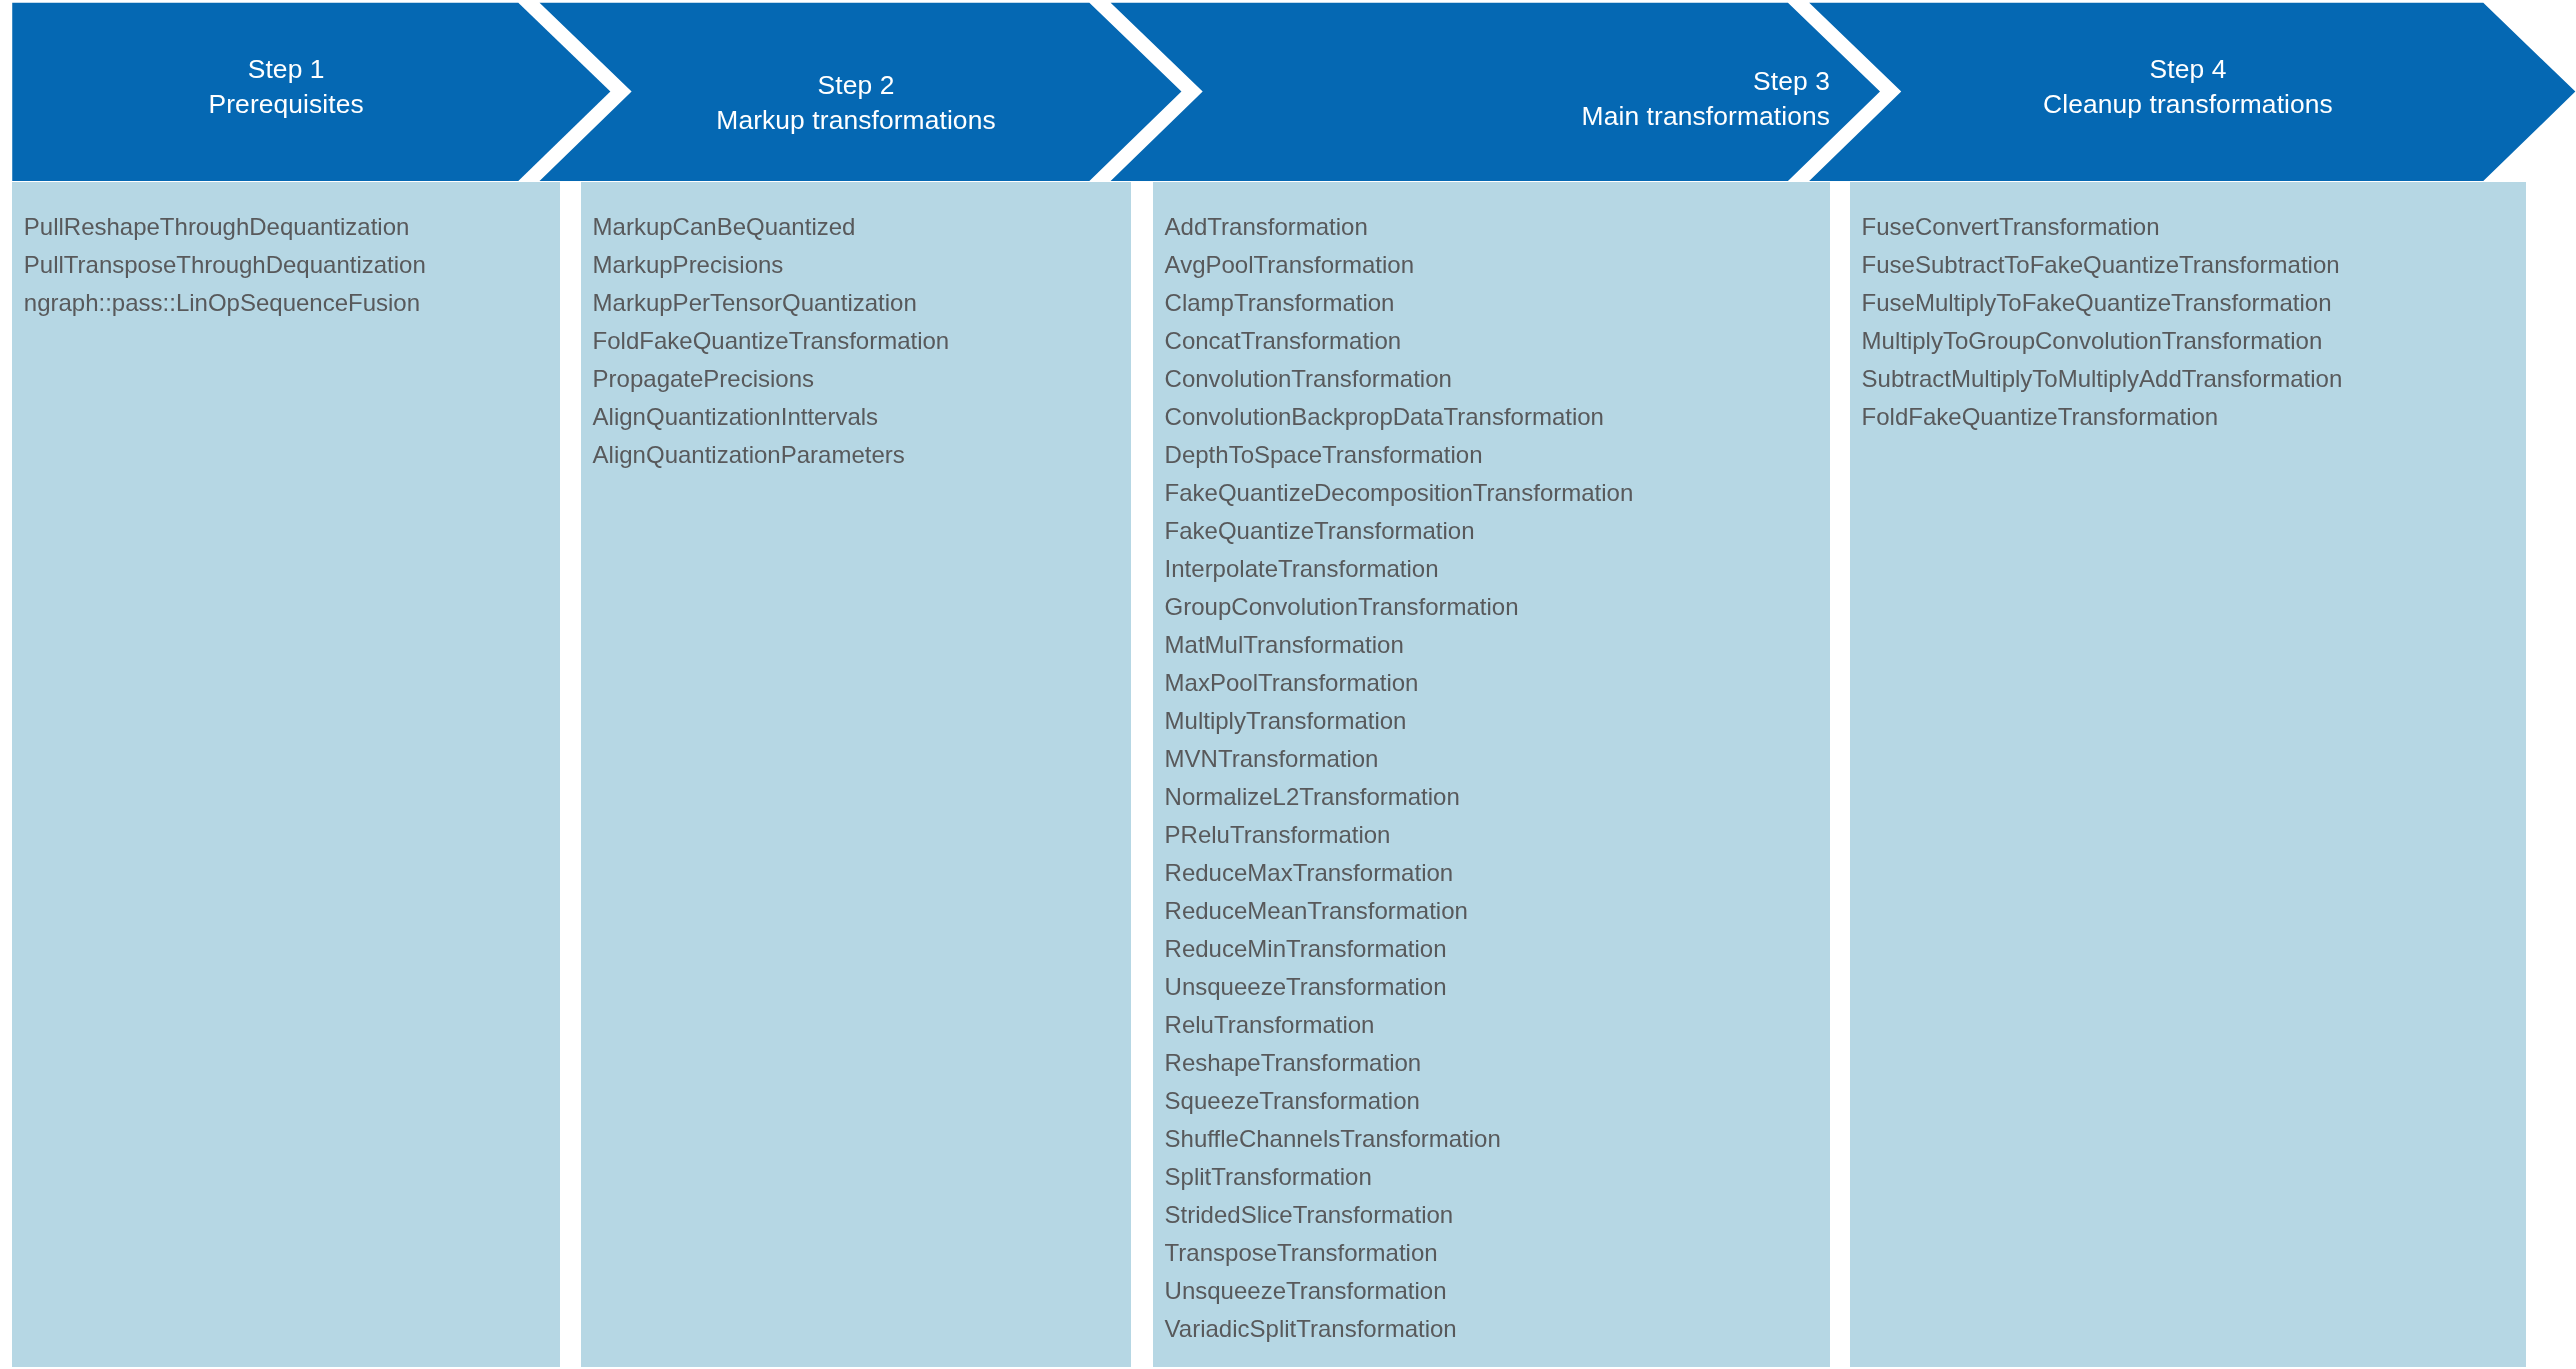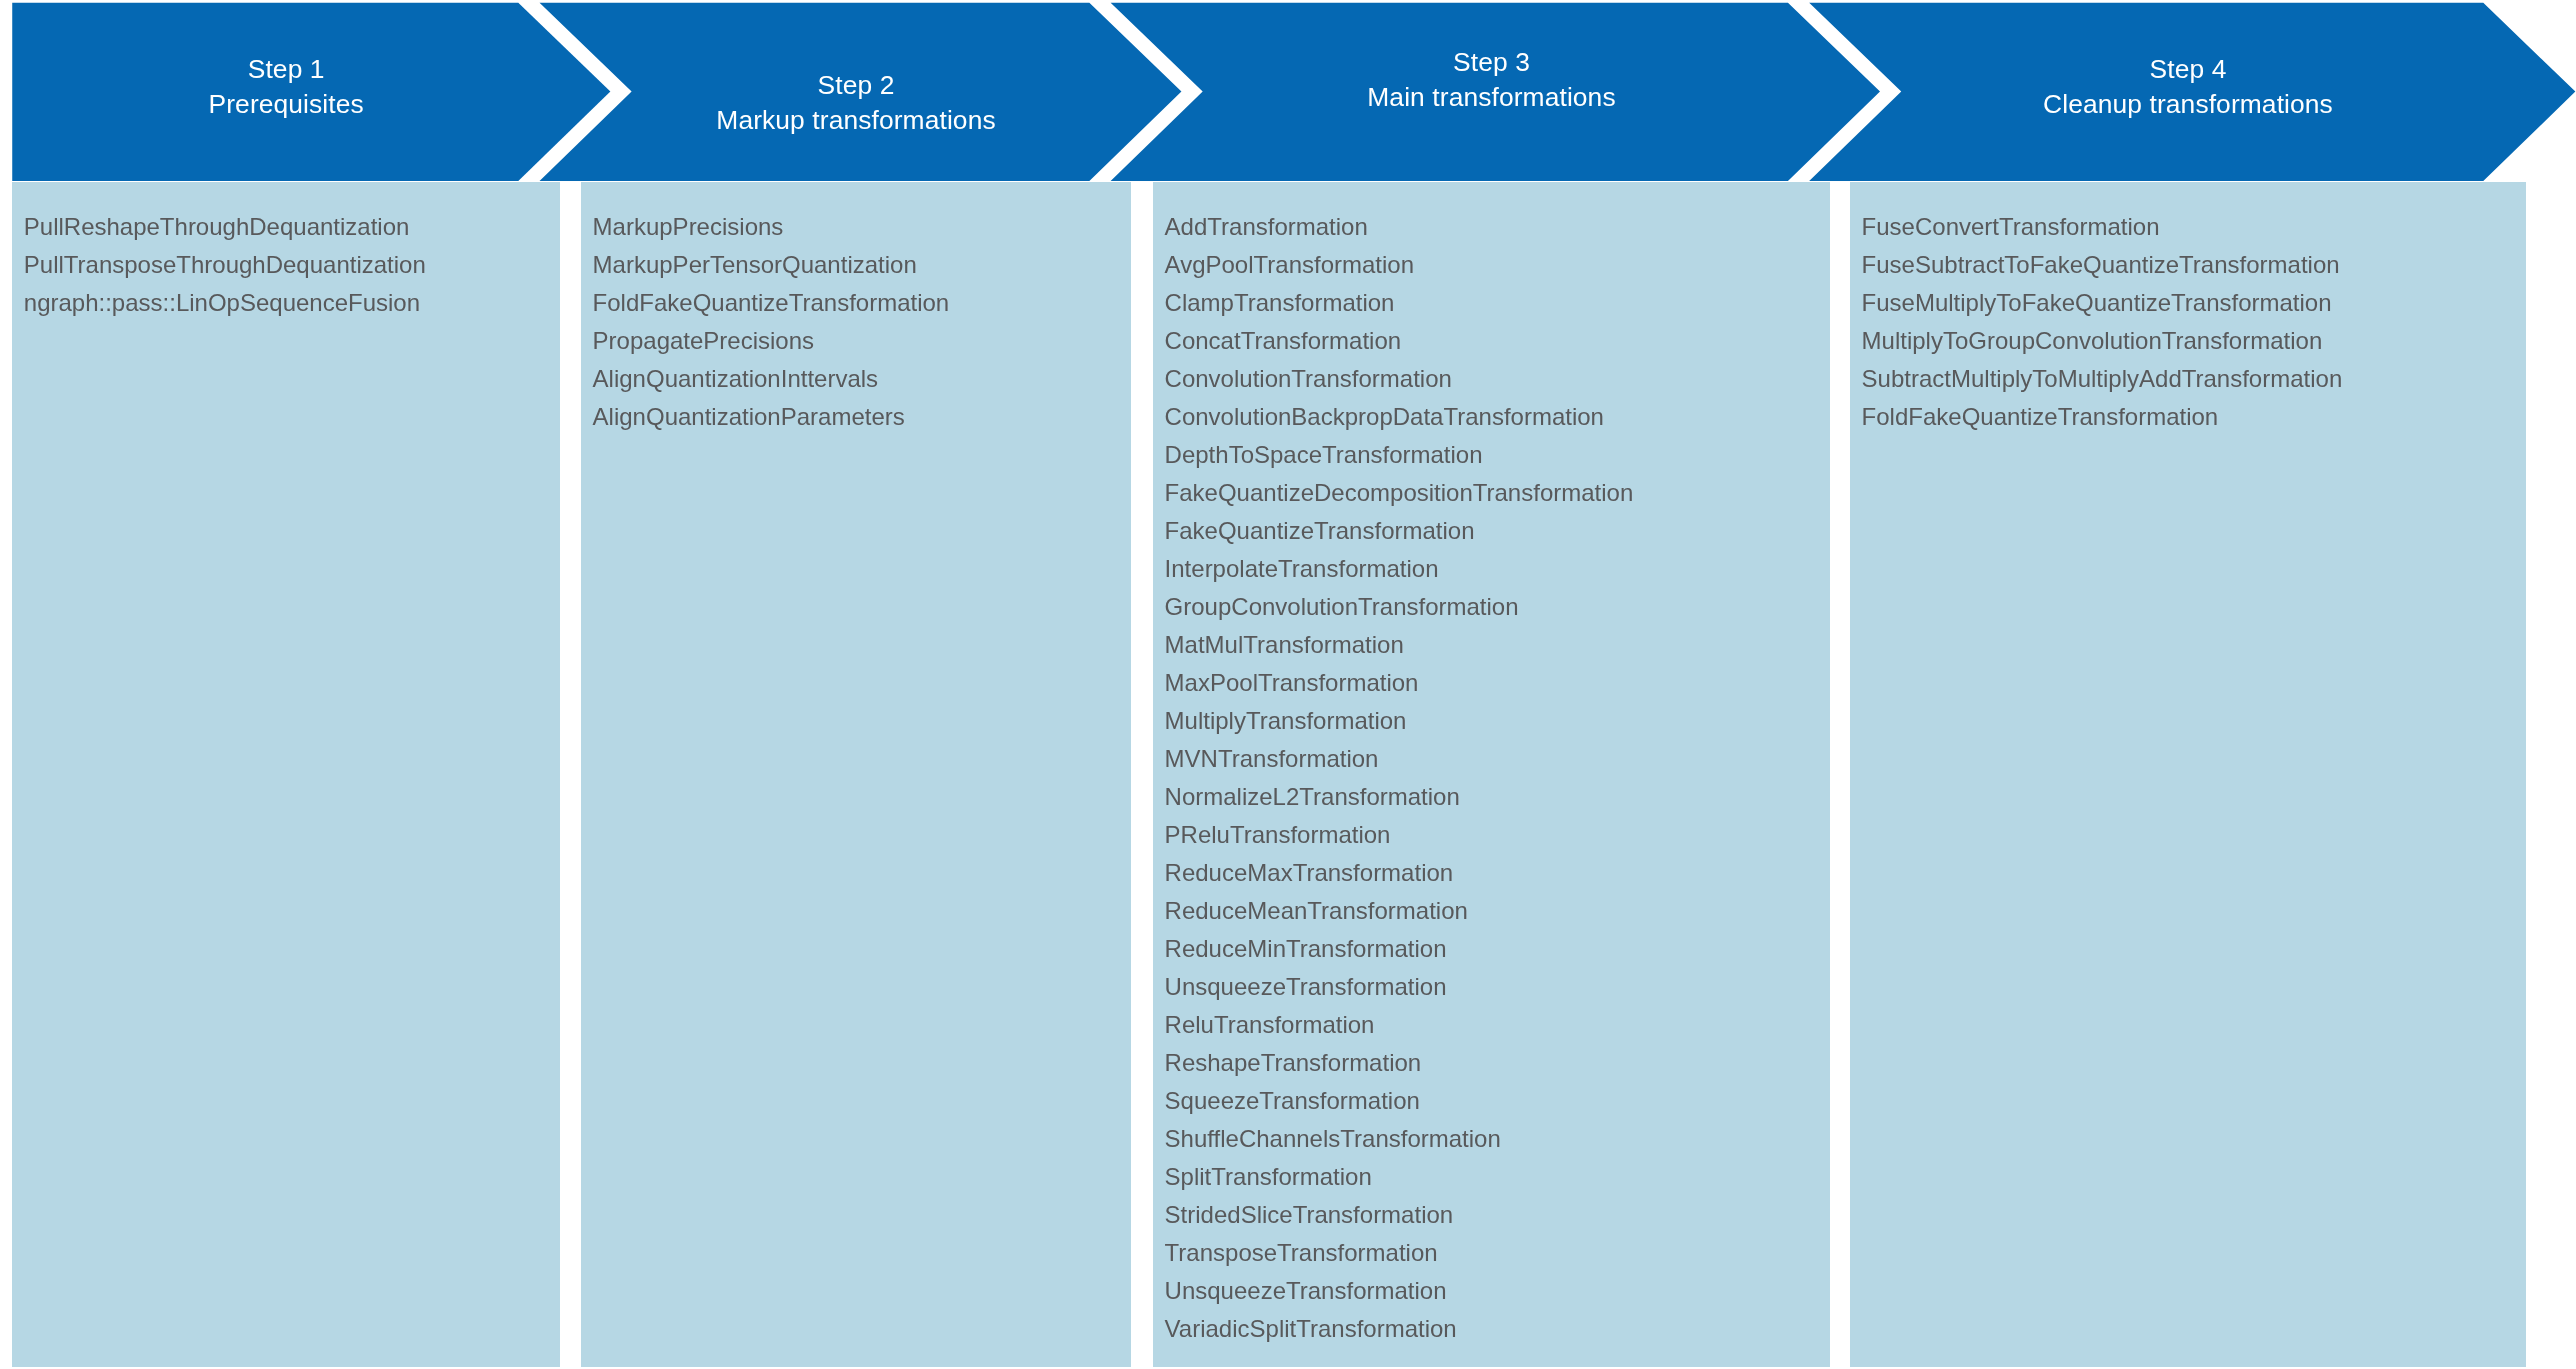--- a/index.html
+++ b/index.html
@@ -67,21 +67,21 @@
   #panel-3 { left: 1153px; top: 182px; width: 677px; height: 1185px; }
   #panel-4 { left: 1850px; top: 182px; width: 676px; height: 1185px; }
 
   #panel-1 .item-list { padding-left: 11.6px; }
   #panel-2 .item-list { padding-left: 11.6px; }
   #panel-3 .item-list { padding-left: 11.6px; }
   #panel-4 .item-list { padding-left: 11.6px; }
 
   #label-1 { left: 12.2px;   top: 52px;  width: 548px;  }
   #label-2 { left: 581px;  top: 68px;  width: 550px;  }
-  #label-3 { left: 1153px; top: 45px;  width: 677px; }
+  #label-3 { left: 1153px; top: 64px;  width: 677px; text-align: right; }
   #label-4 { left: 1850px; top: 52px;  width: 676px; }
 </style>
 </head>
 <body>
 
 <div id="diagram">
 
   <div class="headers-layer">
     <svg width="2576" height="187" viewBox="0 0 4001 290" xmlns="http://www.w3.org/2000/svg" aria-hidden="true">
 
@@ -114,20 +114,21 @@
 
   <div class="body-panel" id="panel-1">
     <ul class="item-list">
         <li>PullReshapeThroughDequantization</li>
         <li>PullTransposeThroughDequantization</li>
         <li>ngraph::pass::LinOpSequenceFusion</li>
       </ul>
   </div>
   <div class="body-panel" id="panel-2">
     <ul class="item-list">
+        <li>MarkupCanBeQuantized</li>
         <li>MarkupPrecisions</li>
         <li>MarkupPerTensorQuantization</li>
         <li>FoldFakeQuantizeTransformation</li>
         <li>PropagatePrecisions</li>
         <li>AlignQuantizationInttervals</li>
         <li>AlignQuantizationParameters</li>
       </ul>
   </div>
   <div class="body-panel" id="panel-3">
     <ul class="item-list">

